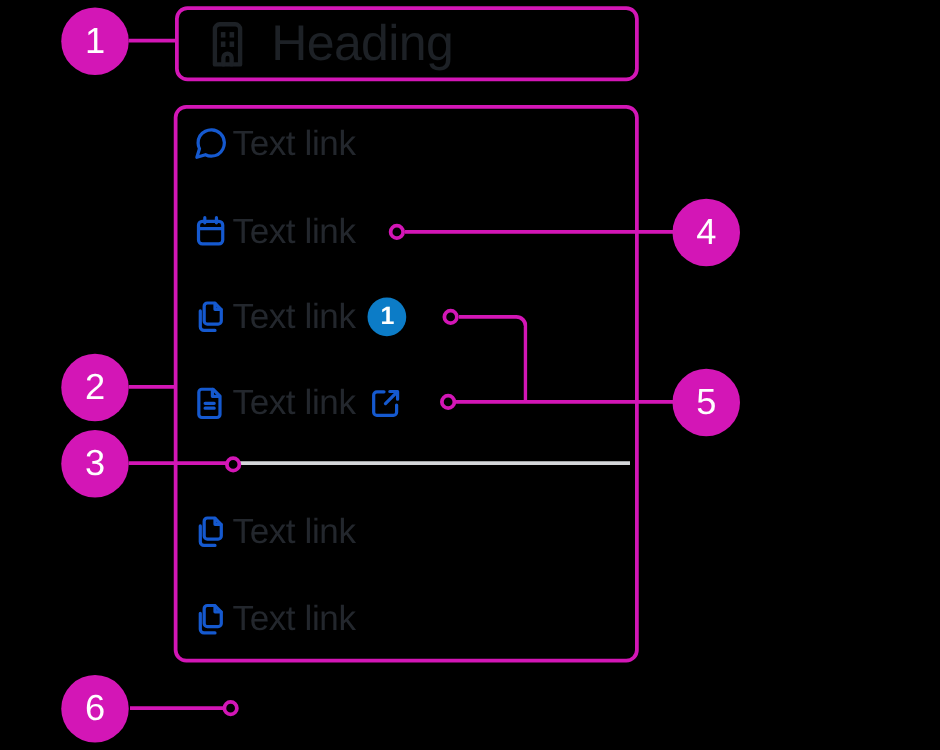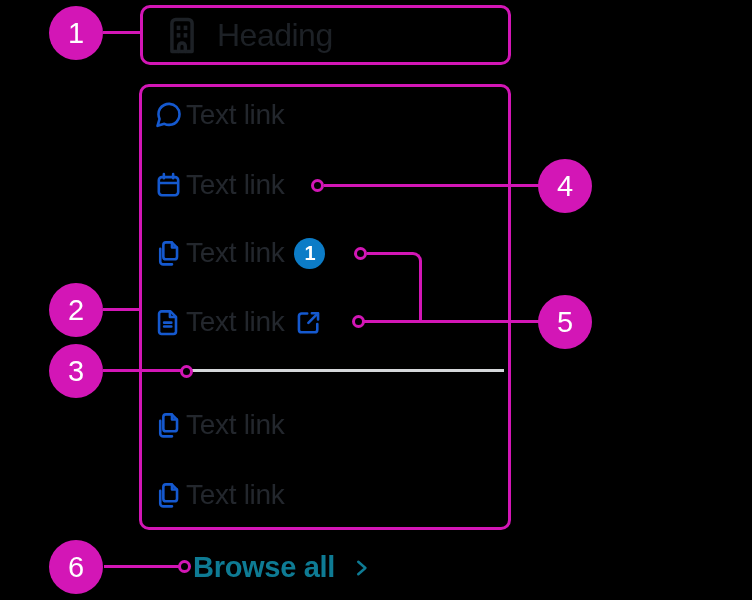--- a/index.html
+++ b/index.html
@@ -15,21 +15,21 @@
   .canvas{
     position:relative;width:752px;height:600px;background:#000;overflow:hidden;
     font-family:"Liberation Sans",sans-serif;
   }
   
   .heading-card{
     position:absolute;left:140px;top:5px;width:371px;height:60px;
     border:3px solid var(--magenta);border-radius:10px;box-sizing:border-box;
     display:flex;align-items:center;padding-left:17px;gap:13px;
   }
-  .heading-text{font-size:32px;font-weight:500;color:var(--heading-ink);letter-spacing:-0.5px;}
+  .heading-text{font-size:40px;font-weight:500;color:var(--heading-ink);letter-spacing:-0.5px;}
   
   .menu-card{
     position:absolute;left:139px;top:84px;width:372px;height:446px;
     border:3px solid var(--magenta);border-radius:10px;box-sizing:border-box;
   }
   .menu-row{position:absolute;left:11px;height:40px;display:flex;align-items:center;gap:2px;}
   .row-label{font-size:28px;color:var(--link-ink);letter-spacing:-0.3px;}
   .menu-divider{position:absolute;left:47px;top:282px;width:315px;height:3px;background:var(--divider);}
   .badge{
     width:31px;height:31px;border-radius:50%;background:var(--badge-blue);color:#fff;
@@ -151,28 +151,20 @@
           <path d="M10 3.4h4.5l4.1 4.1v7a2 2 0 0 1-2 2H10a2 2 0 0 1-2-2V5.4a2 2 0 0 1 2-2z"></path>
           <path d="M14.7 3.6v3.7h3.7"></path>
           <path d="M5.6 8.3v9.8a2.3 2.3 0 0 0 2.3 2.3h6.8"></path>
         </svg>
       </span>
       <span class="row-label">Text link</span>
     </div>
 
   </div>
 
-  <div class="browse-all">
-    <span>Browse all</span>
-    <span class="icon tealc">
-      <svg width="20" height="28" viewBox="0 0 24 24" fill="none" stroke="currentColor" stroke-width="3" stroke-linecap="round" stroke-linejoin="round">
-        <path d="M7.5 4.5l8.6 7.5-8.6 7.5"></path>
-      </svg>
-    </span>
-  </div>
 
   <div class="line" style="left:103px;top:31px;width:38px;height:3px"></div>
   <div class="line" style="left:103px;top:308px;width:37px;height:3px"></div>
   <div class="line" style="left:103px;top:369px;width:78px;height:3px"></div>
   <div class="line" style="left:324px;top:184px;width:215px;height:3px"></div>
   <div class="elbow" style="left:367px;top:252px;width:55px;height:70px"></div>
   <div class="line" style="left:364px;top:320px;width:175px;height:3px"></div>
   <div class="line" style="left:104px;top:565px;width:76px;height:3px"></div>
 
   <div class="ring" style="left:180px;top:365px"></div>

